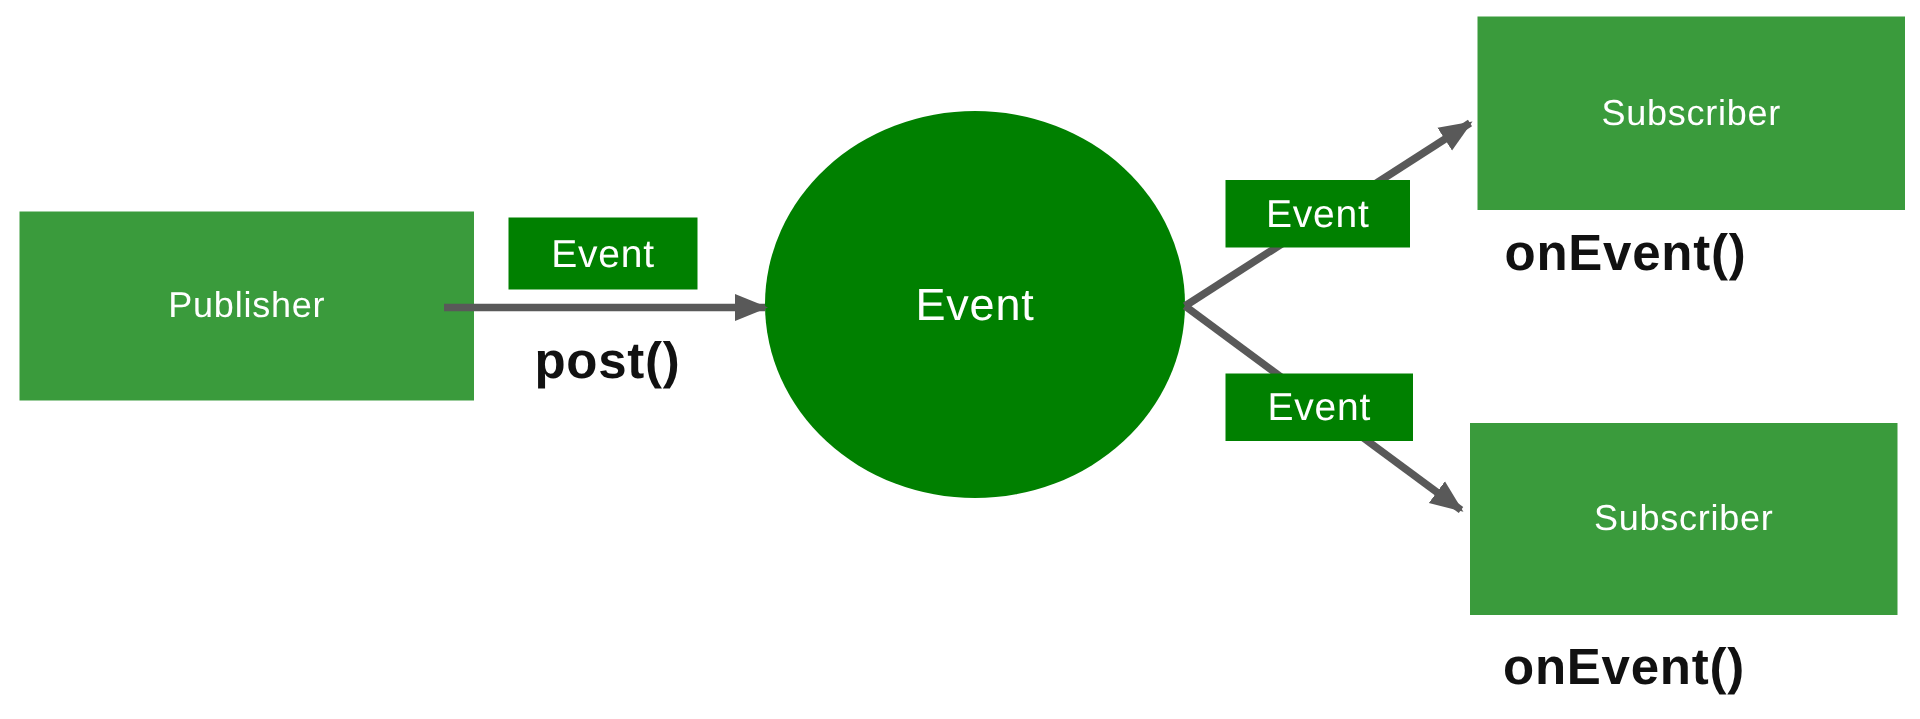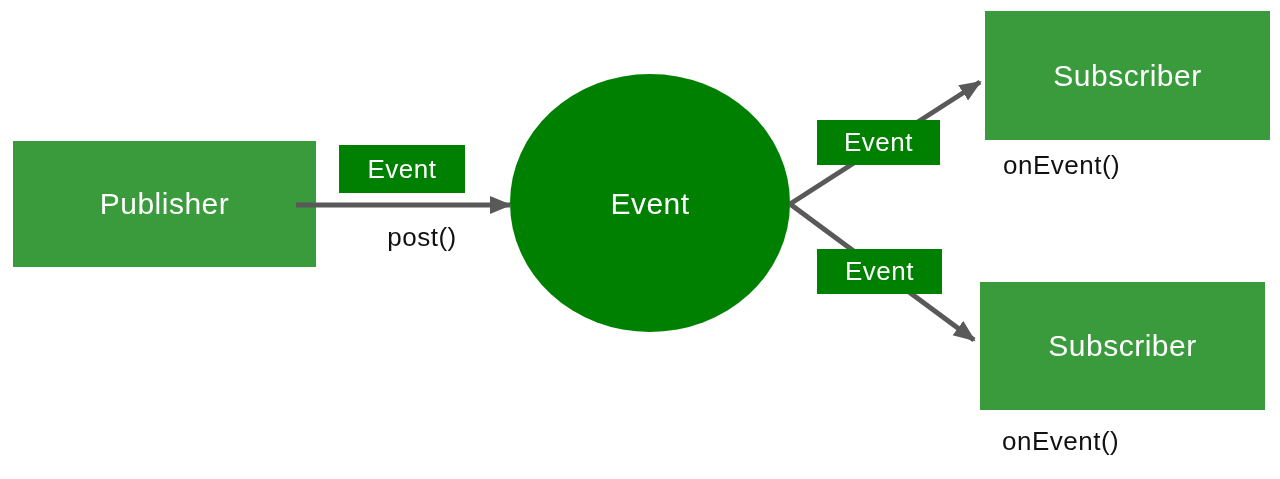--- a/index.html
+++ b/index.html
@@ -16,21 +16,21 @@
     overflow: hidden;
   }
   .abs { position: absolute; }
 
   .node {
     background: #3a9b3c;
     color: #ffffff;
     display: flex;
     align-items: center;
     justify-content: center;
-    font-size: 30px;
+    font-size: 24px;
     font-weight: 400;
     letter-spacing: 0.5px;
   }
   .publisher-node { left: 13px; top: 141px; width: 303px; height: 126px; }
   .subscriber-node-1 { left: 985px; top: 11px;  width: 285px; height: 129px; }
   .subscriber-node-2 { left: 980px; top: 282px; width: 285px; height: 128px; }
 
   .bus-node {
     left: 510px; top: 74px;
     width: 280px; height: 258px;
@@ -60,25 +60,26 @@
     justify-content: center;
     font-size: 26px;
     letter-spacing: 0.5px;
   }
   .event-badge-post   { left: 339px; top: 145px; width: 126px; height: 48px; }
   .event-badge-top    { left: 817px; top: 120px; width: 123px; height: 45px; }
   .event-badge-bottom { left: 817px; top: 249px; width: 125px; height: 45px; }
 
   .code-label {
     color: #111111;
-    font-size: 26px;
+    font-size: 34px;
     letter-spacing: 0.5px;
     white-space: nowrap;
+    font-weight: bold;
   }
-  .post-method    { left: 362px;  top: 222px; width: 120px; text-align: center; }
+  .post-method    { left: 345px;  top: 222px; width: 120px; text-align: center; }
   .onevent-top    { left: 1003px; top: 150px; }
   .onevent-bottom { left: 1002px; top: 426px; }
 </style>
 </head>
 <body>
 
 <div class="canvas">
 
   <div class="abs node publisher-node">
     <span>Publisher</span>

